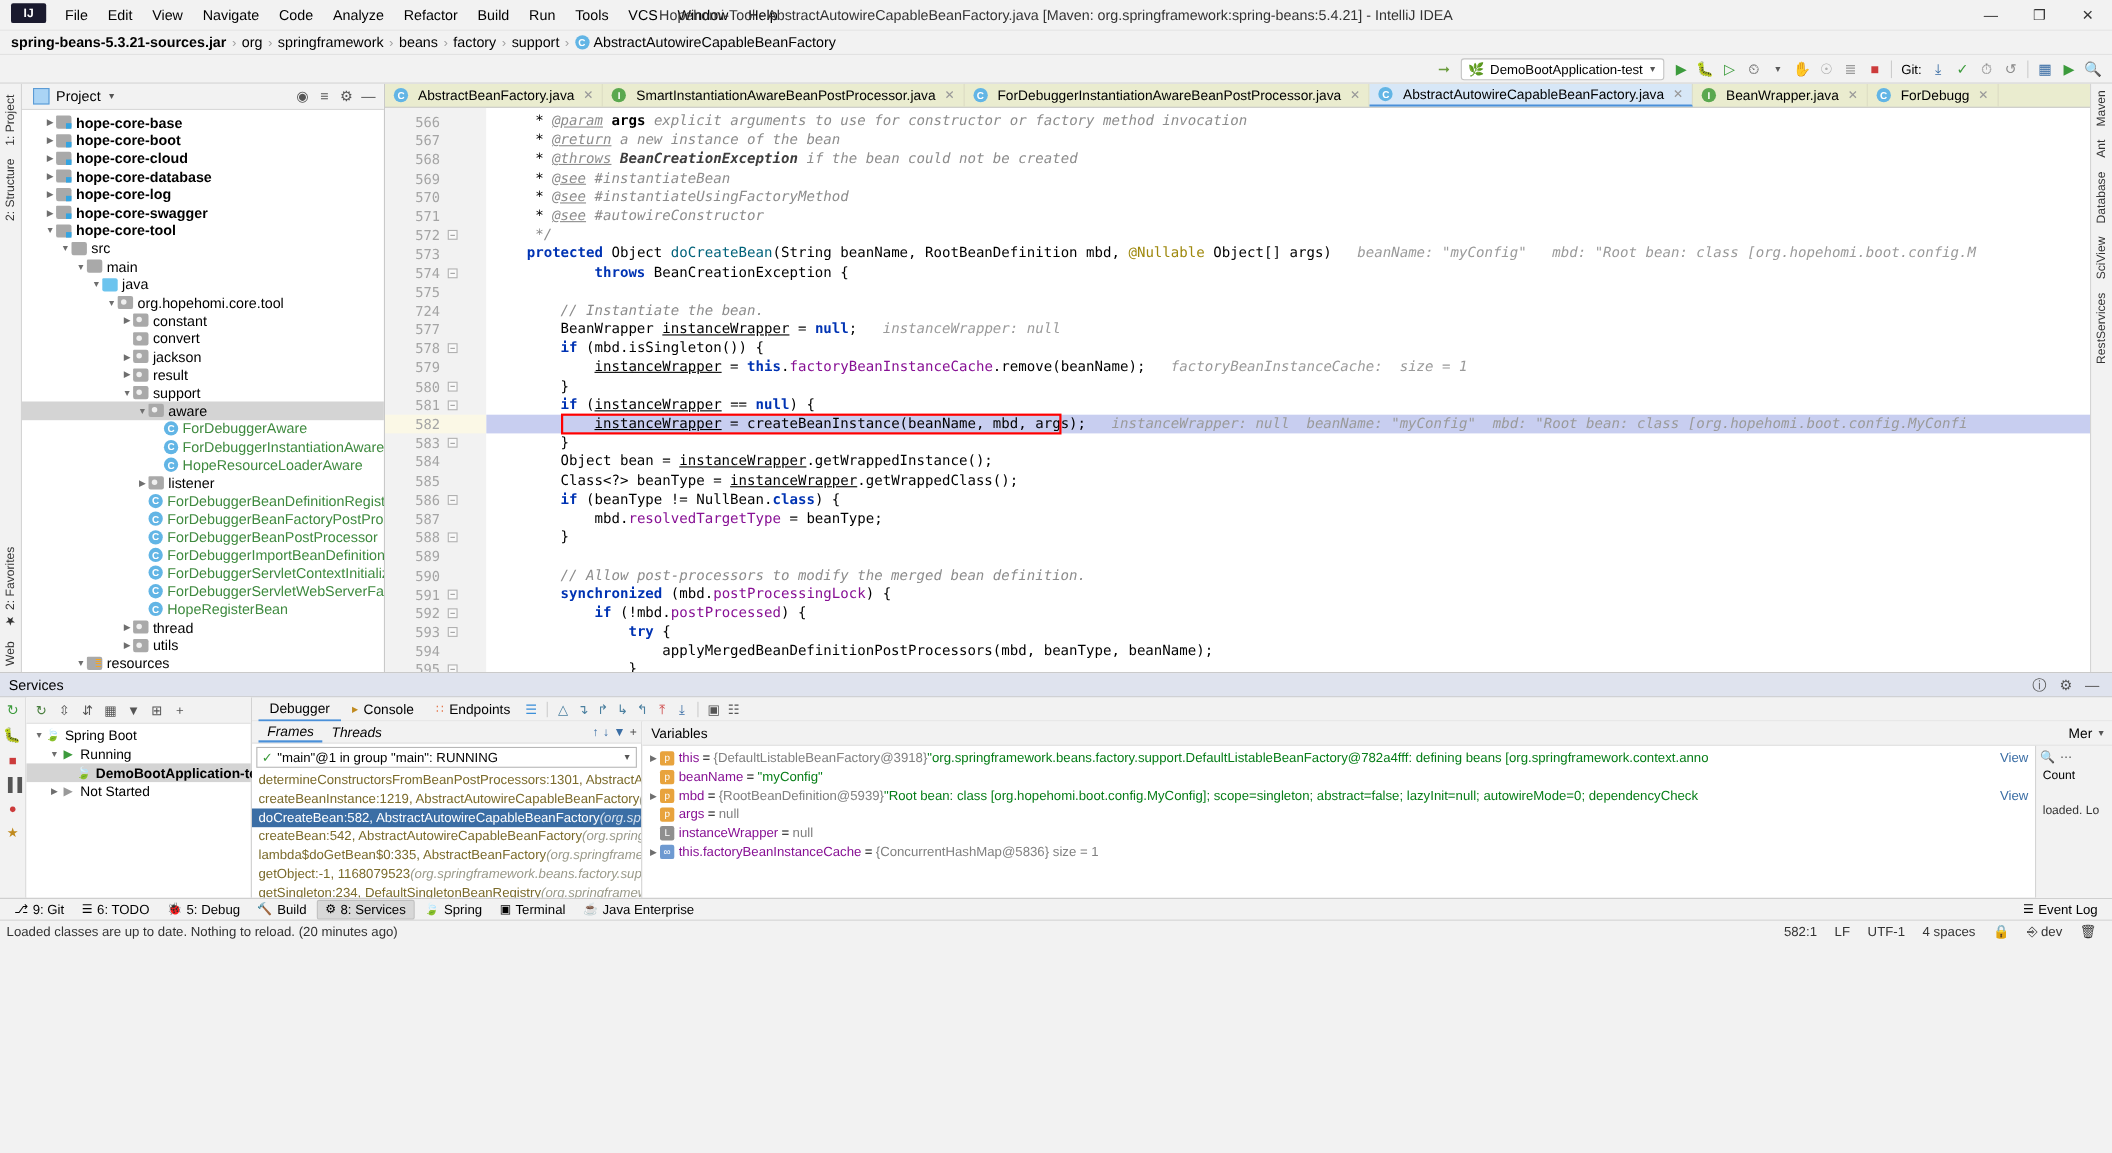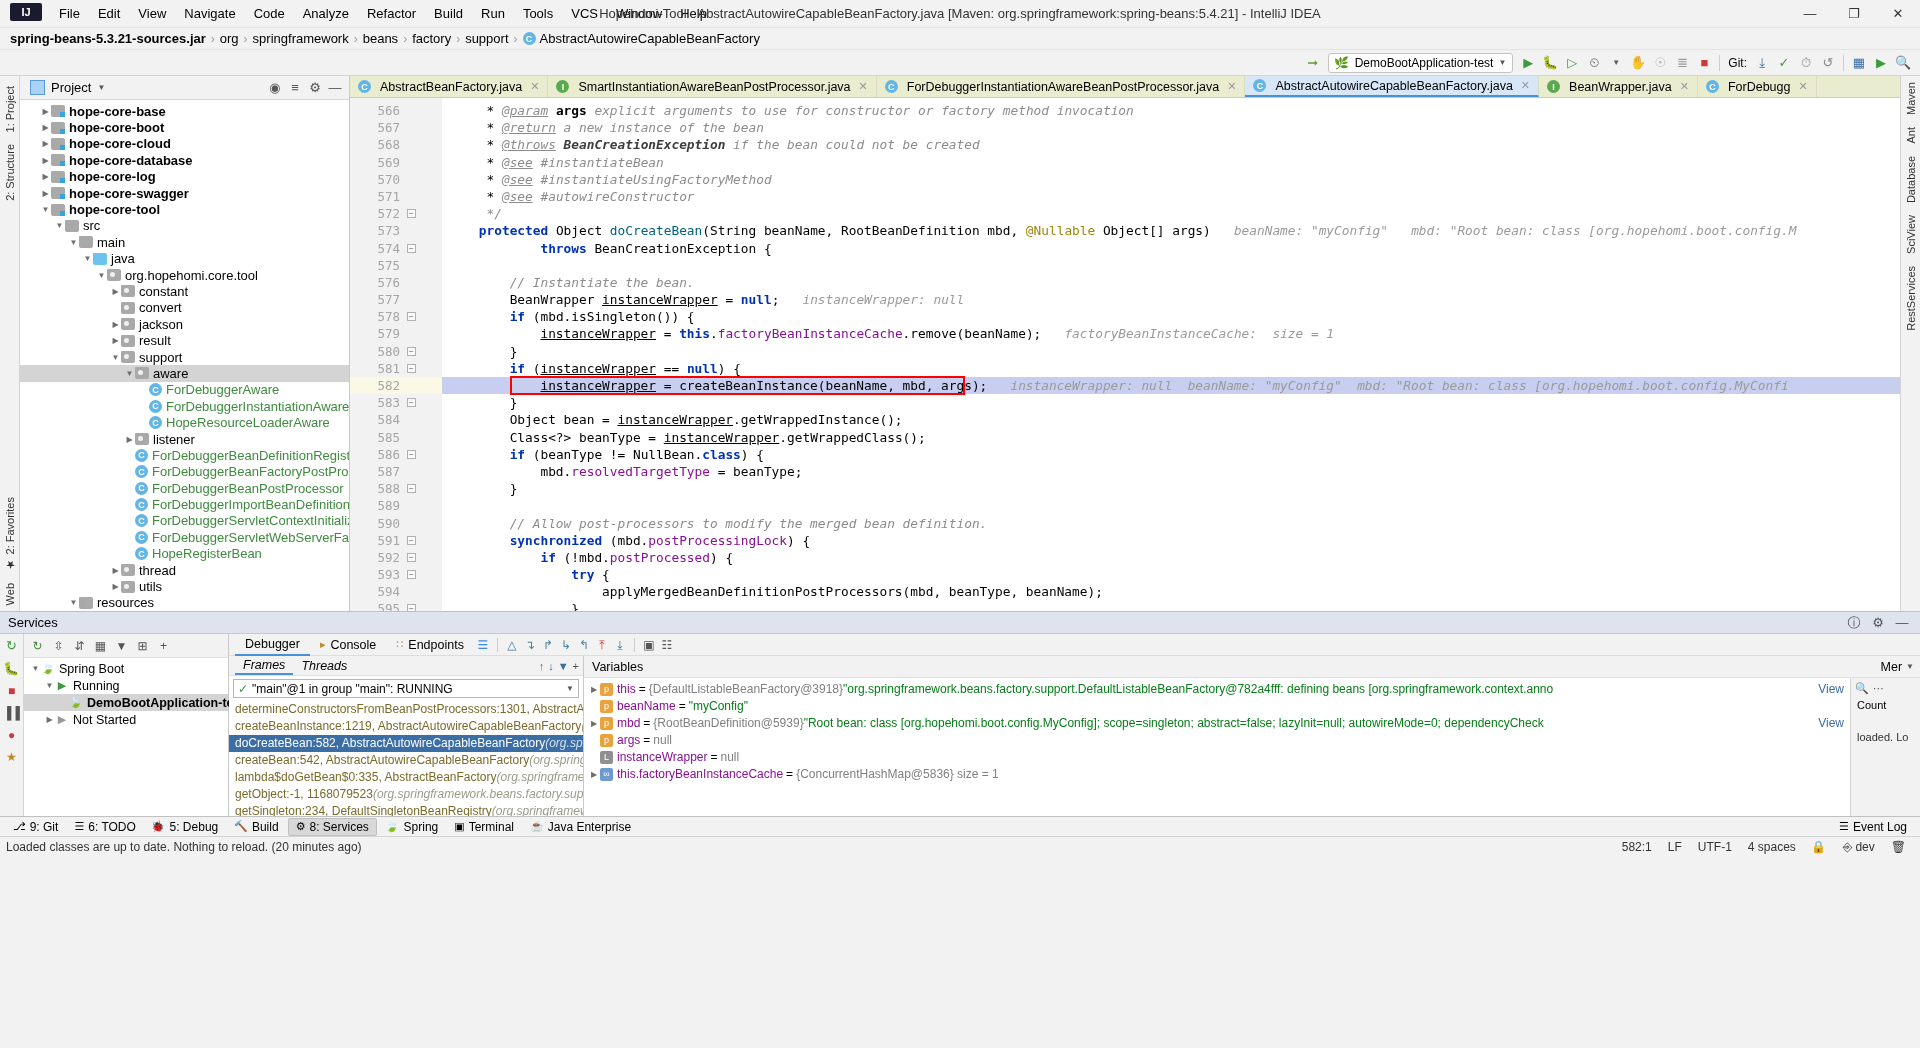--- a/index.html
+++ b/index.html
@@ -528,21 +528,21 @@
           <div class="gline">566</div>
           <div class="gline">567</div>
           <div class="gline">568</div>
           <div class="gline">569</div>
           <div class="gline">570</div>
           <div class="gline">571</div>
           <div class="gline">572<span class="fold">−</span></div>
           <div class="gline">573</div>
           <div class="gline">574<span class="fold">−</span></div>
           <div class="gline">575</div>
-          <div class="gline">576</div>
+          <div class="gline">724</div>
           <div class="gline">577</div>
           <div class="gline">578<span class="fold">−</span></div>
           <div class="gline">579</div>
           <div class="gline">580<span class="fold">−</span></div>
           <div class="gline">581<span class="fold">−</span></div>
           <div class="gline hl">582</div>
           <div class="gline">583<span class="fold">−</span></div>
           <div class="gline">584</div>
           <div class="gline">585</div>
           <div class="gline">586<span class="fold">−</span></div>

